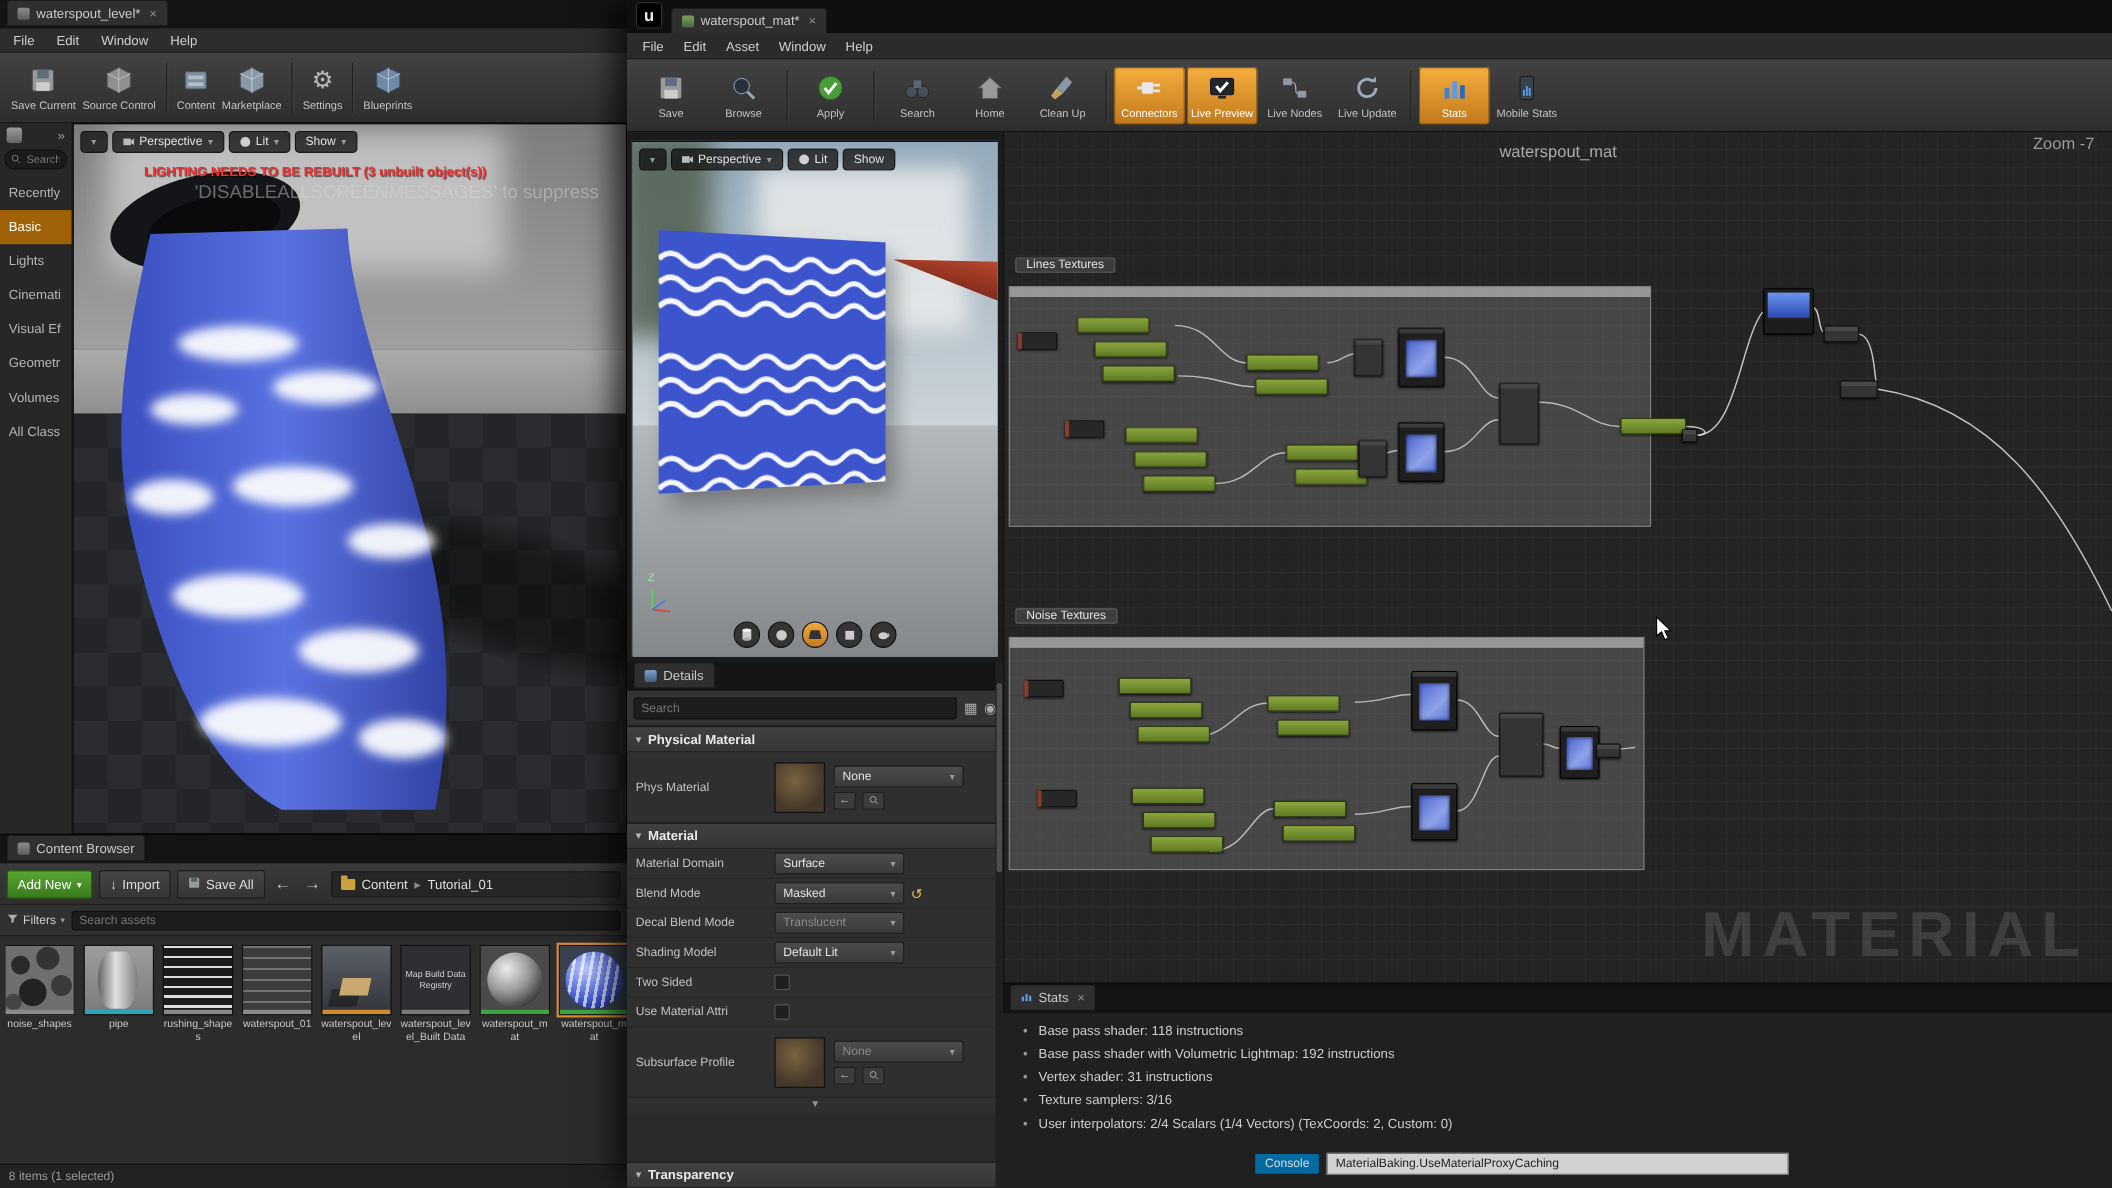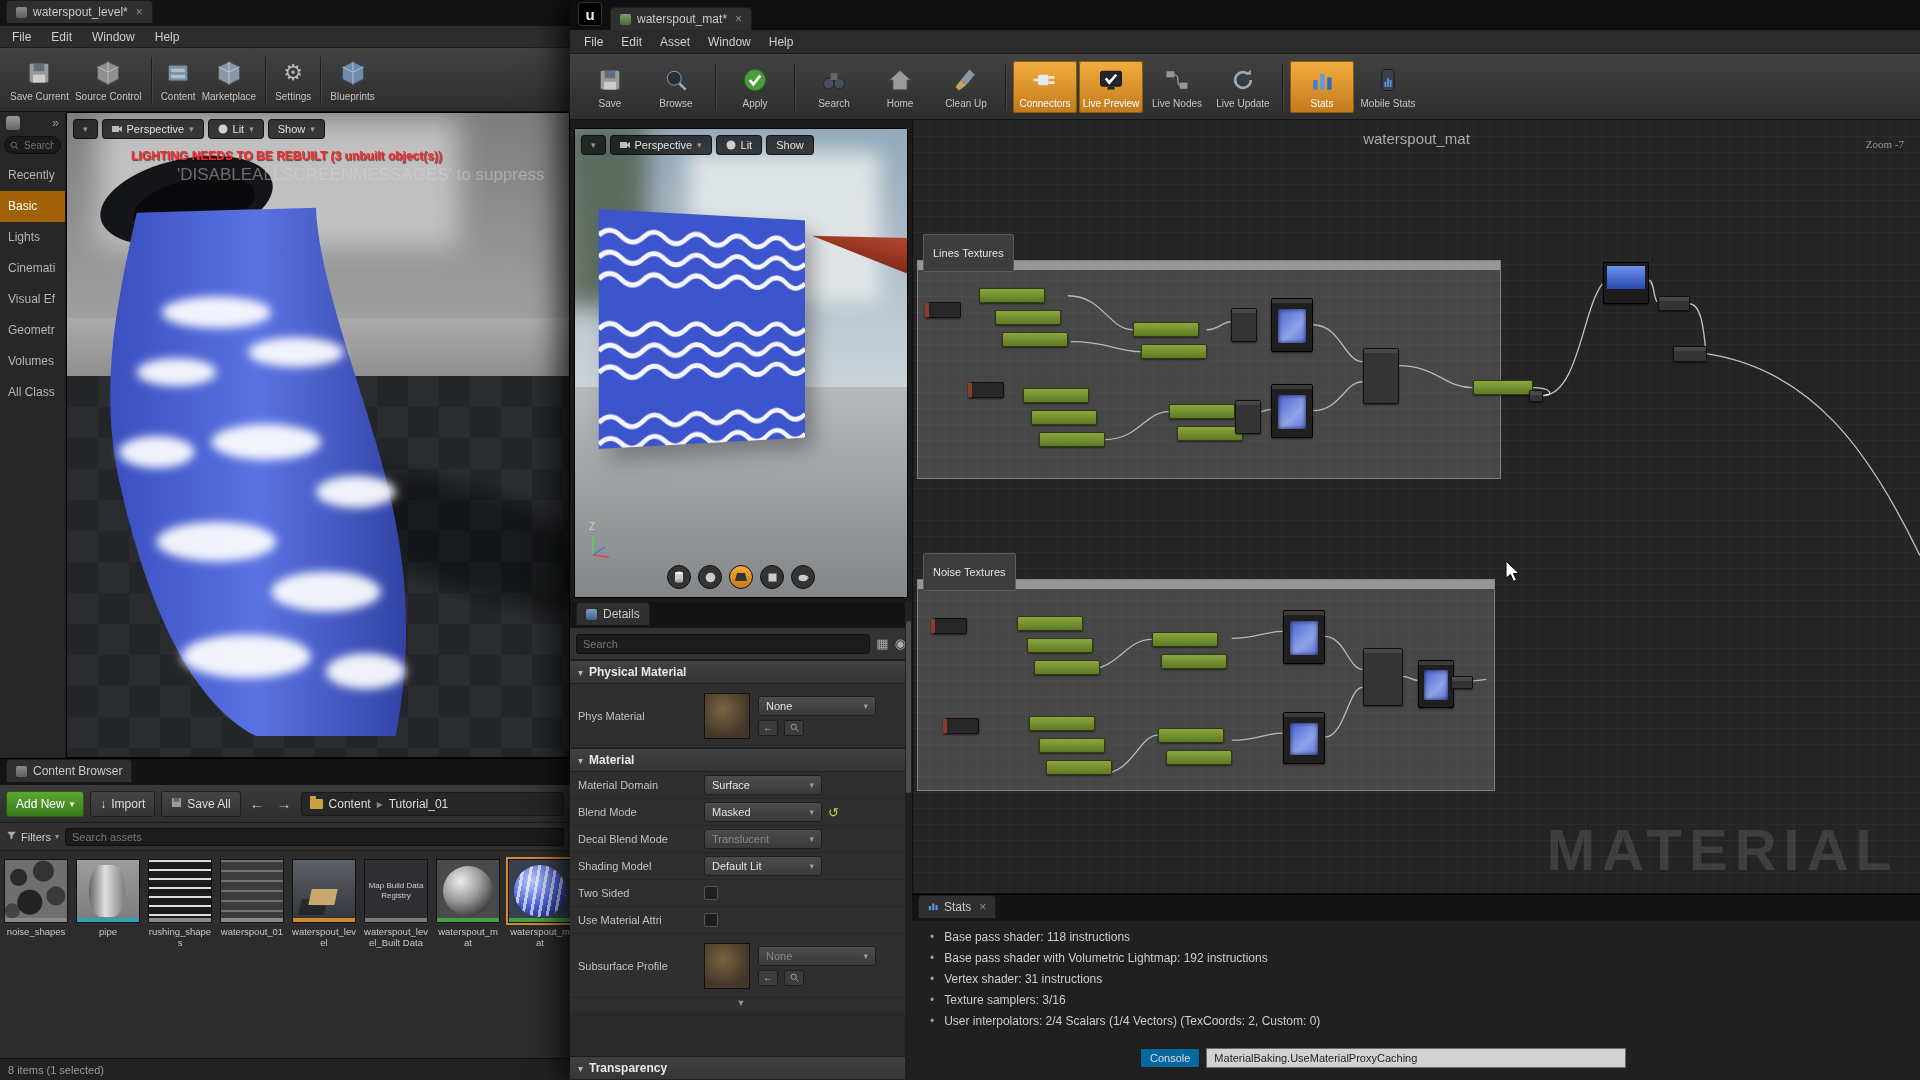--- a/index.html
+++ b/index.html
@@ -190,26 +190,26 @@
       linear-gradient(90deg, rgba(0,0,0,0.3) 1px, transparent 1px);
     background-size:16px 16px, 16px 16px, 128px 128px, 128px 128px;
     border-left:1px solid #111; border-bottom:1px solid #111; }
   .gwatermark { position:absolute; right:22px; bottom:10px; font-size:58px; font-weight:bold;
     letter-spacing:7px; color:rgba(255,255,255,0.12); }
   #graph-canvas { position:absolute; inset:0; }
   #wires { position:absolute; inset:0; width:100%; height:100%; }
   #wires path { fill:none; stroke:rgba(235,235,235,0.8); stroke-width:1.3px; }
   .gtitle { position:absolute; top:10px; left:0; right:0; text-align:center; color:#ababab;
     font-size:15px; pointer-events:none; }
-  .gzoom { position:absolute; top:18px; right:16px; color:#9a9a9a; font-size:11px; pointer-events:none;font-family:Liberation Serif, serif; }
+  .gzoom { position:absolute; top:2px; right:16px; color:#9a9a9a; font-size:15px; pointer-events:none; }
   .gcomment { position:absolute; background:rgba(160,160,160,0.28); border:1px solid rgba(205,205,205,0.45); }
   .gcomment::before { content:""; position:absolute; top:0; left:0; right:0; height:9px;
     background:rgba(215,215,215,0.55); }
   .gchip { position:absolute; background:#3d3d3d; border:1px solid #5d5d5d; color:#e2e2e2;
-    font-size:11px; padding:12px 9px; border-radius:2px; }
+    font-size:11px; padding:0 9px; border-radius:2px; }
   .node { position:absolute; border-radius:2px; box-shadow:0 1px 2px rgba(0,0,0,0.55); }
   .node-g { background:linear-gradient(#8ca63e,#5e7a23); border:1px solid #2e3a10; }
   .node-tc { background:#272727; border:1px solid #0f0f0f; border-left:4px solid #8a3b2c; }
   .node-d { background:#343434; border:1px solid #121212; }
   .node-d::before { content:""; display:block; height:4px; background:#474747; }
   .node-s { background:#1f1f1f; border:1px solid #000; }
   .node-s::before { content:""; display:block; height:4px; background:#3b3b3b; }
   .node-s .nthumb { position:absolute; left:14%; top:20%; width:72%; height:64%;
     background:linear-gradient(135deg,#4a63d0,#8fa3e8 60%,#5a74d8); box-shadow:inset 0 0 4px #101840; }
   .node-f { background:#1d1d1d; border:1px solid #000; }

